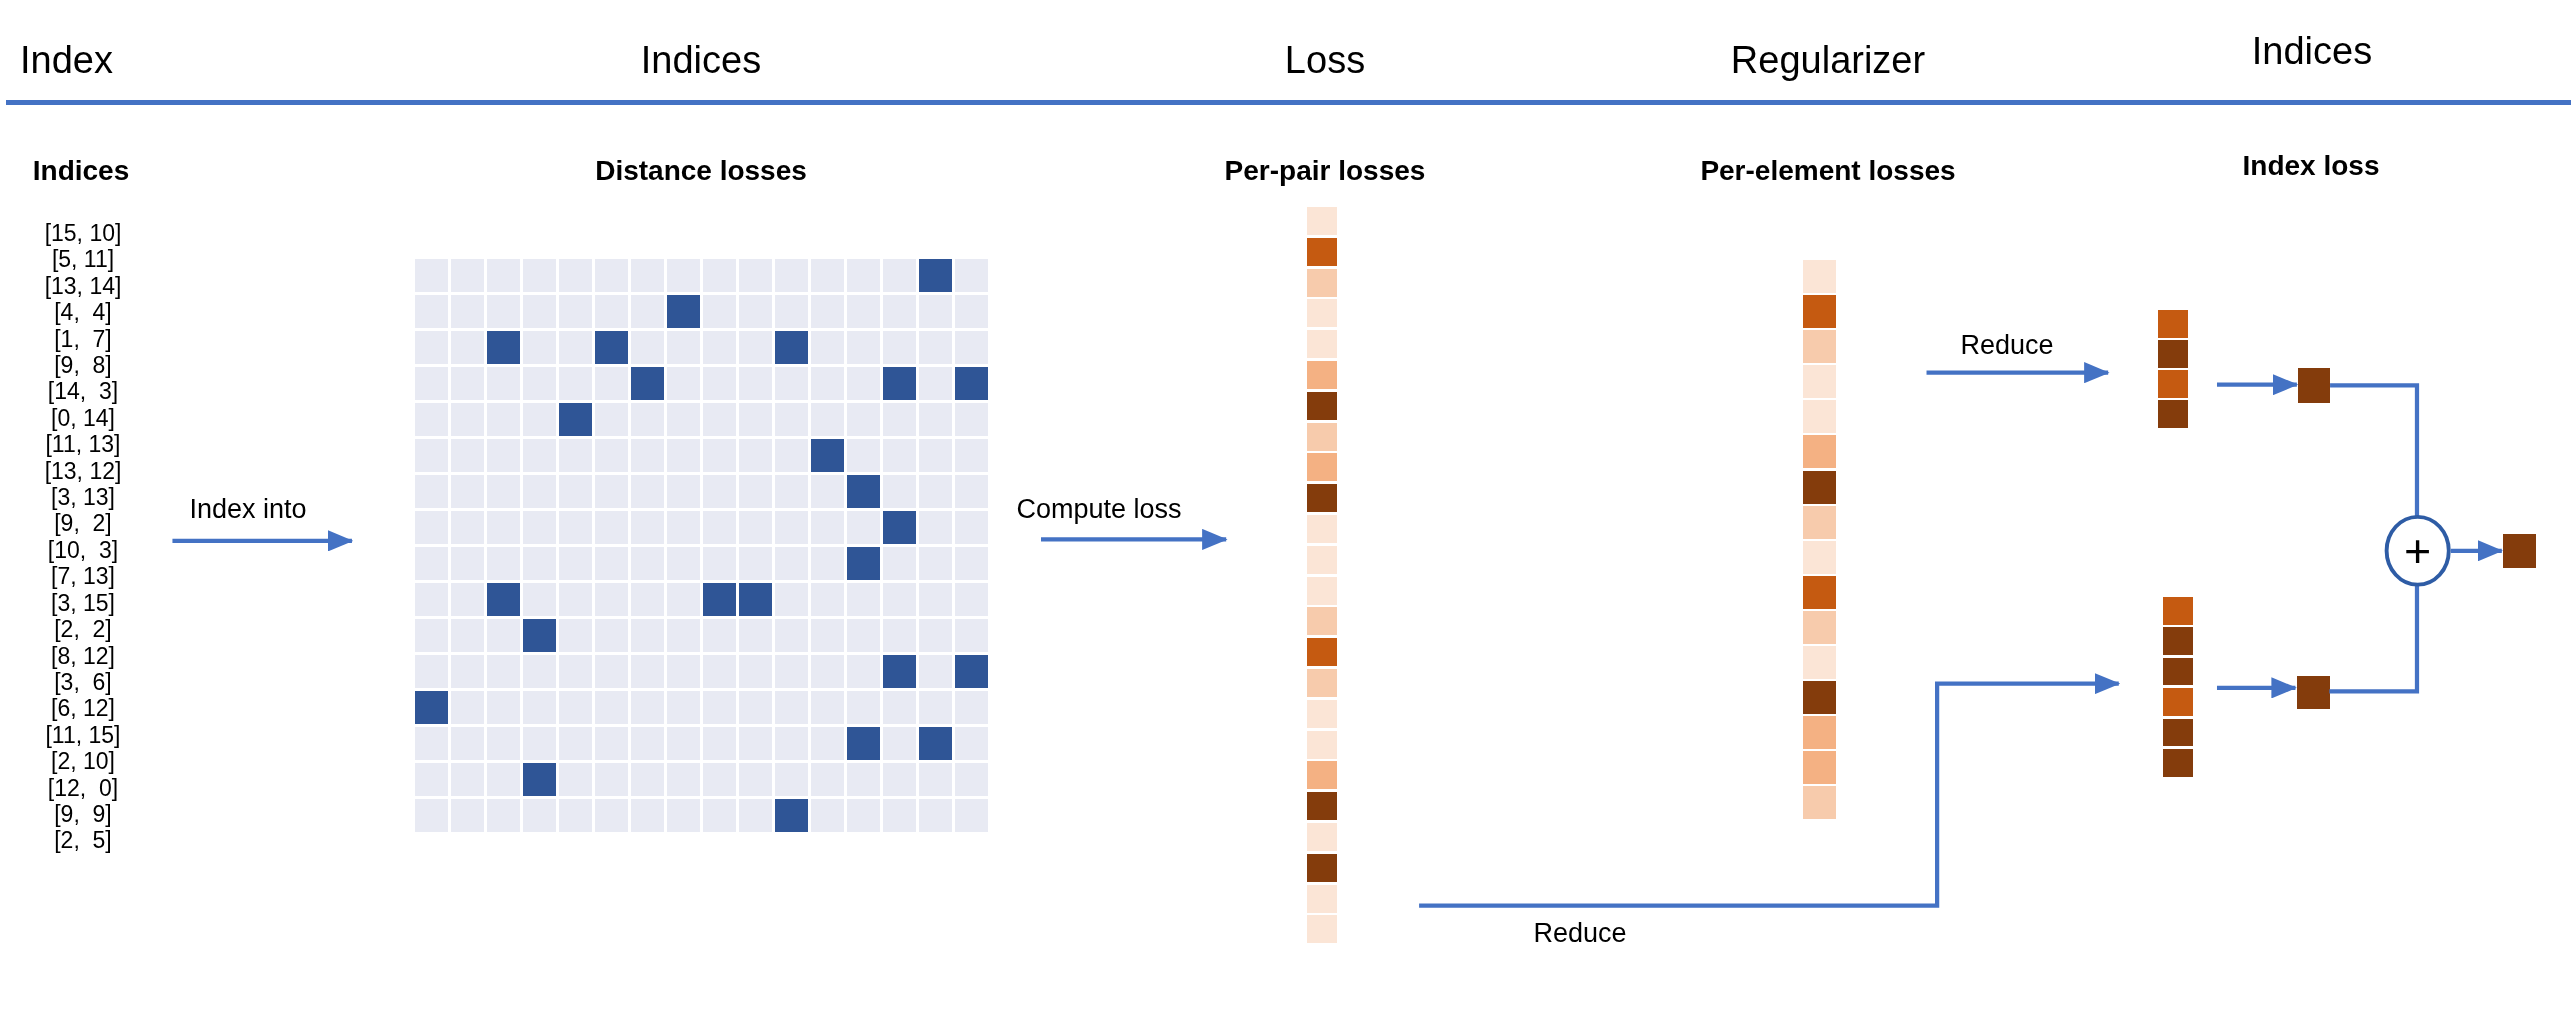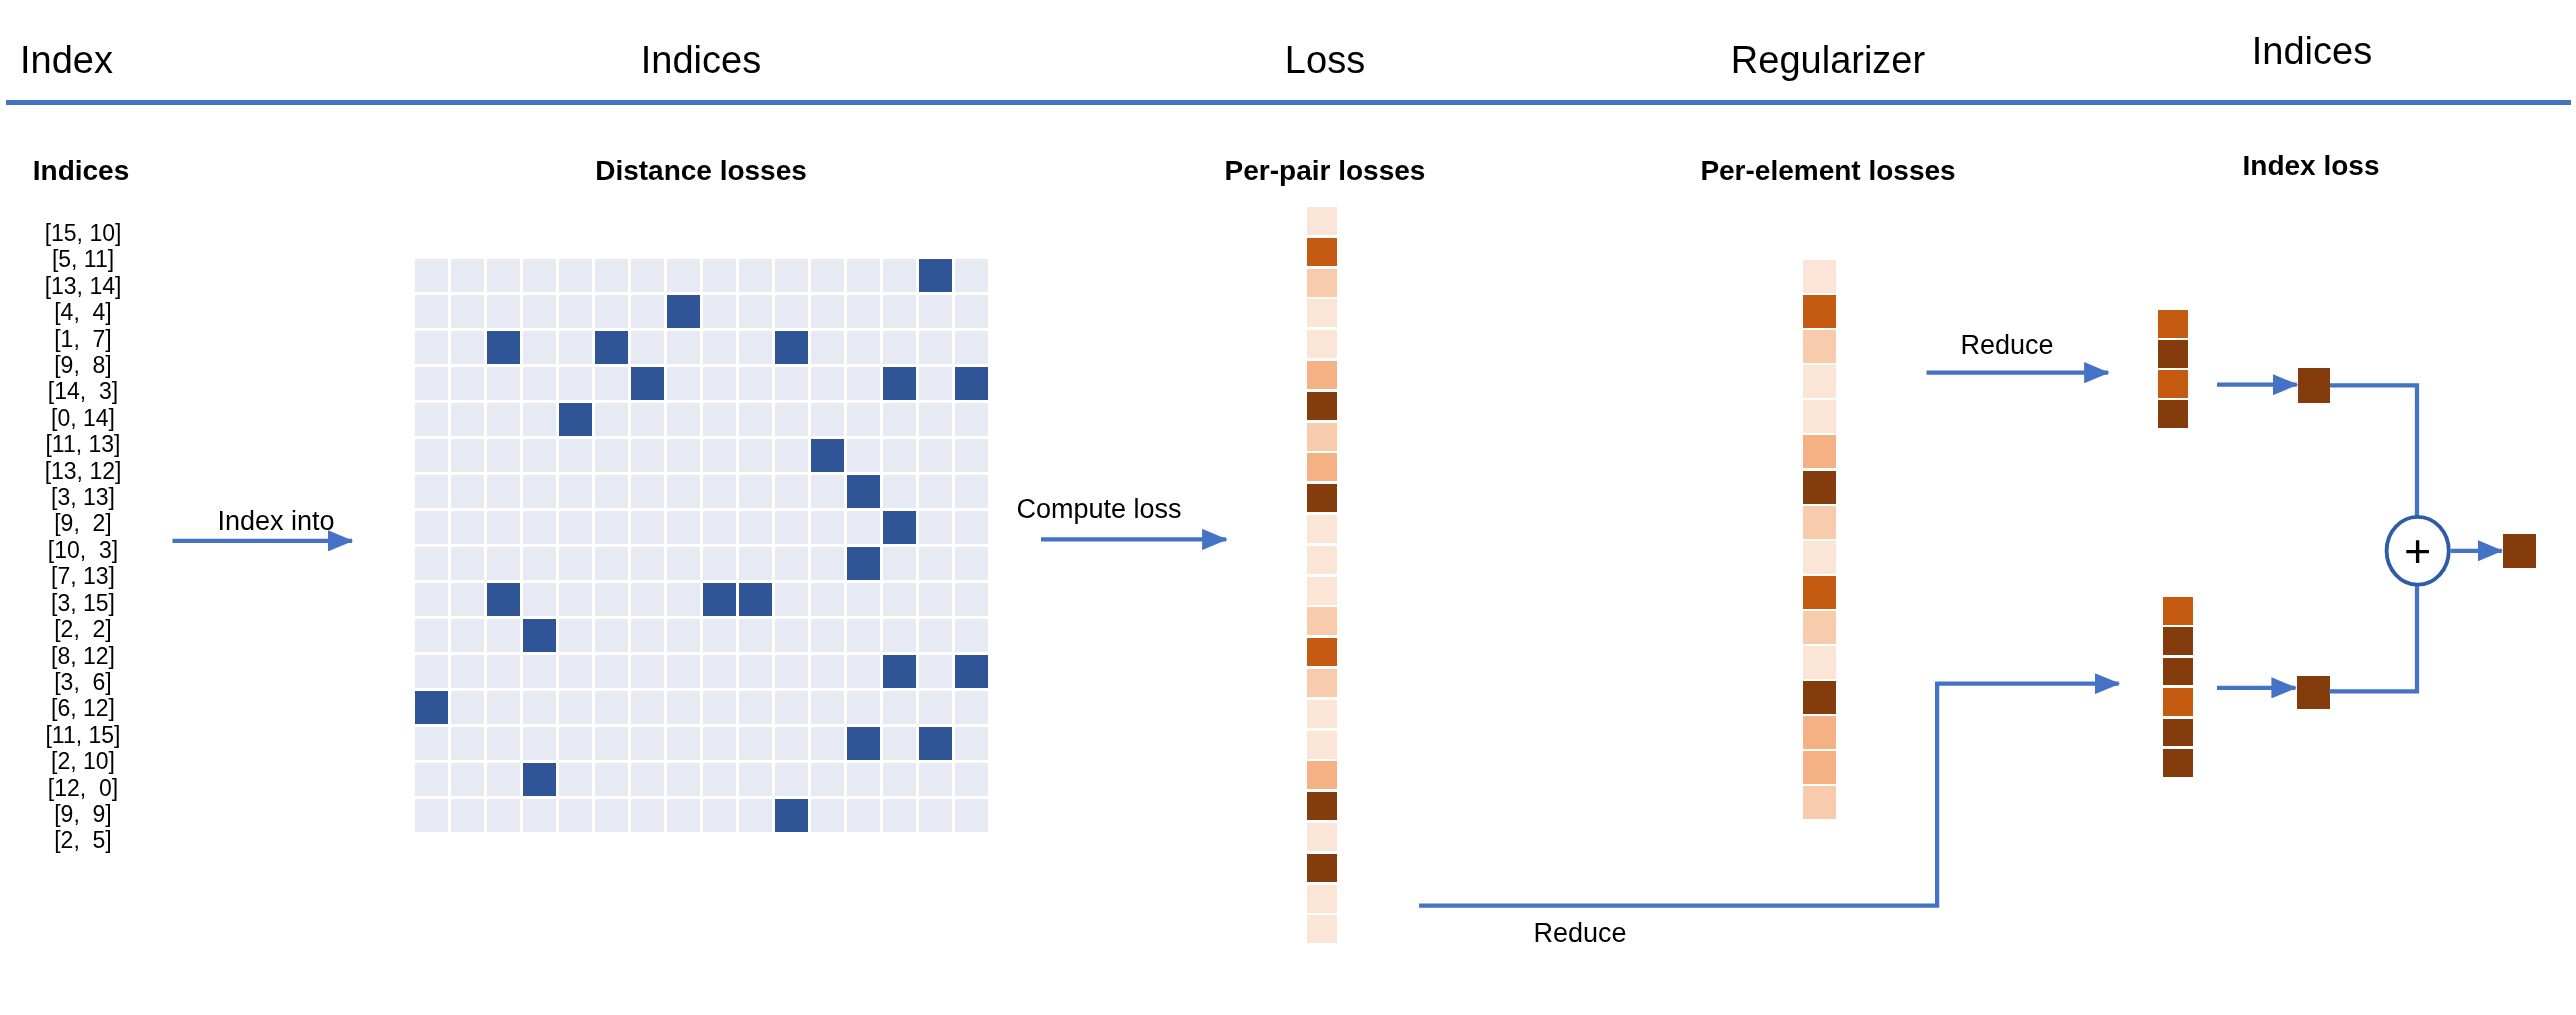--- a/index.html
+++ b/index.html
@@ -380,21 +380,21 @@
       <div style="background: rgb(132, 60, 12);"></div>
       <div style="background: rgb(197, 90, 17);"></div>
       <div style="background: rgb(132, 60, 12);"></div>
       <div style="background: rgb(132, 60, 12);"></div>
     </div>
 
   <div class="abs sq" style="left: 2298px; top: 368px; width: 32px; height: 35px; background: rgb(132, 60, 12);"></div>
   <div class="abs sq" style="left: 2297px; top: 676px; width: 32.5px; height: 32.5px; background: rgb(132, 60, 12);"></div>
   <div class="abs sq" style="left: 2503px; top: 534px; width: 32.5px; height: 34px; background: rgb(132, 60, 12);"></div>
 
-  <div class="abs flowlabel ctr" style="left:276px;top:495px;margin-top:12px;">Index into</div>
+  <div class="abs flowlabel ctr" style="left:248px;top:495px;">Index into</div>
   <div class="abs flowlabel ctr" style="left:1099px;top:495px;">Compute loss</div>
   <div class="abs flowlabel ctr" style="left:2007px;top:331px;">Reduce</div>
   <div class="abs flowlabel ctr" style="left:1580px;top:919px;">Reduce</div>
 
   <svg class="connectors" width="2576" height="1016" viewBox="0 0 3645 1437">
     <defs>
       <marker id="arrow" markerUnits="userSpaceOnUse" markerWidth="36" markerHeight="30" refX="34" refY="15" orient="auto">
         <polygon points="0,0 36,15 0,30" class="arrowhead"></polygon>
       </marker>
     </defs>

